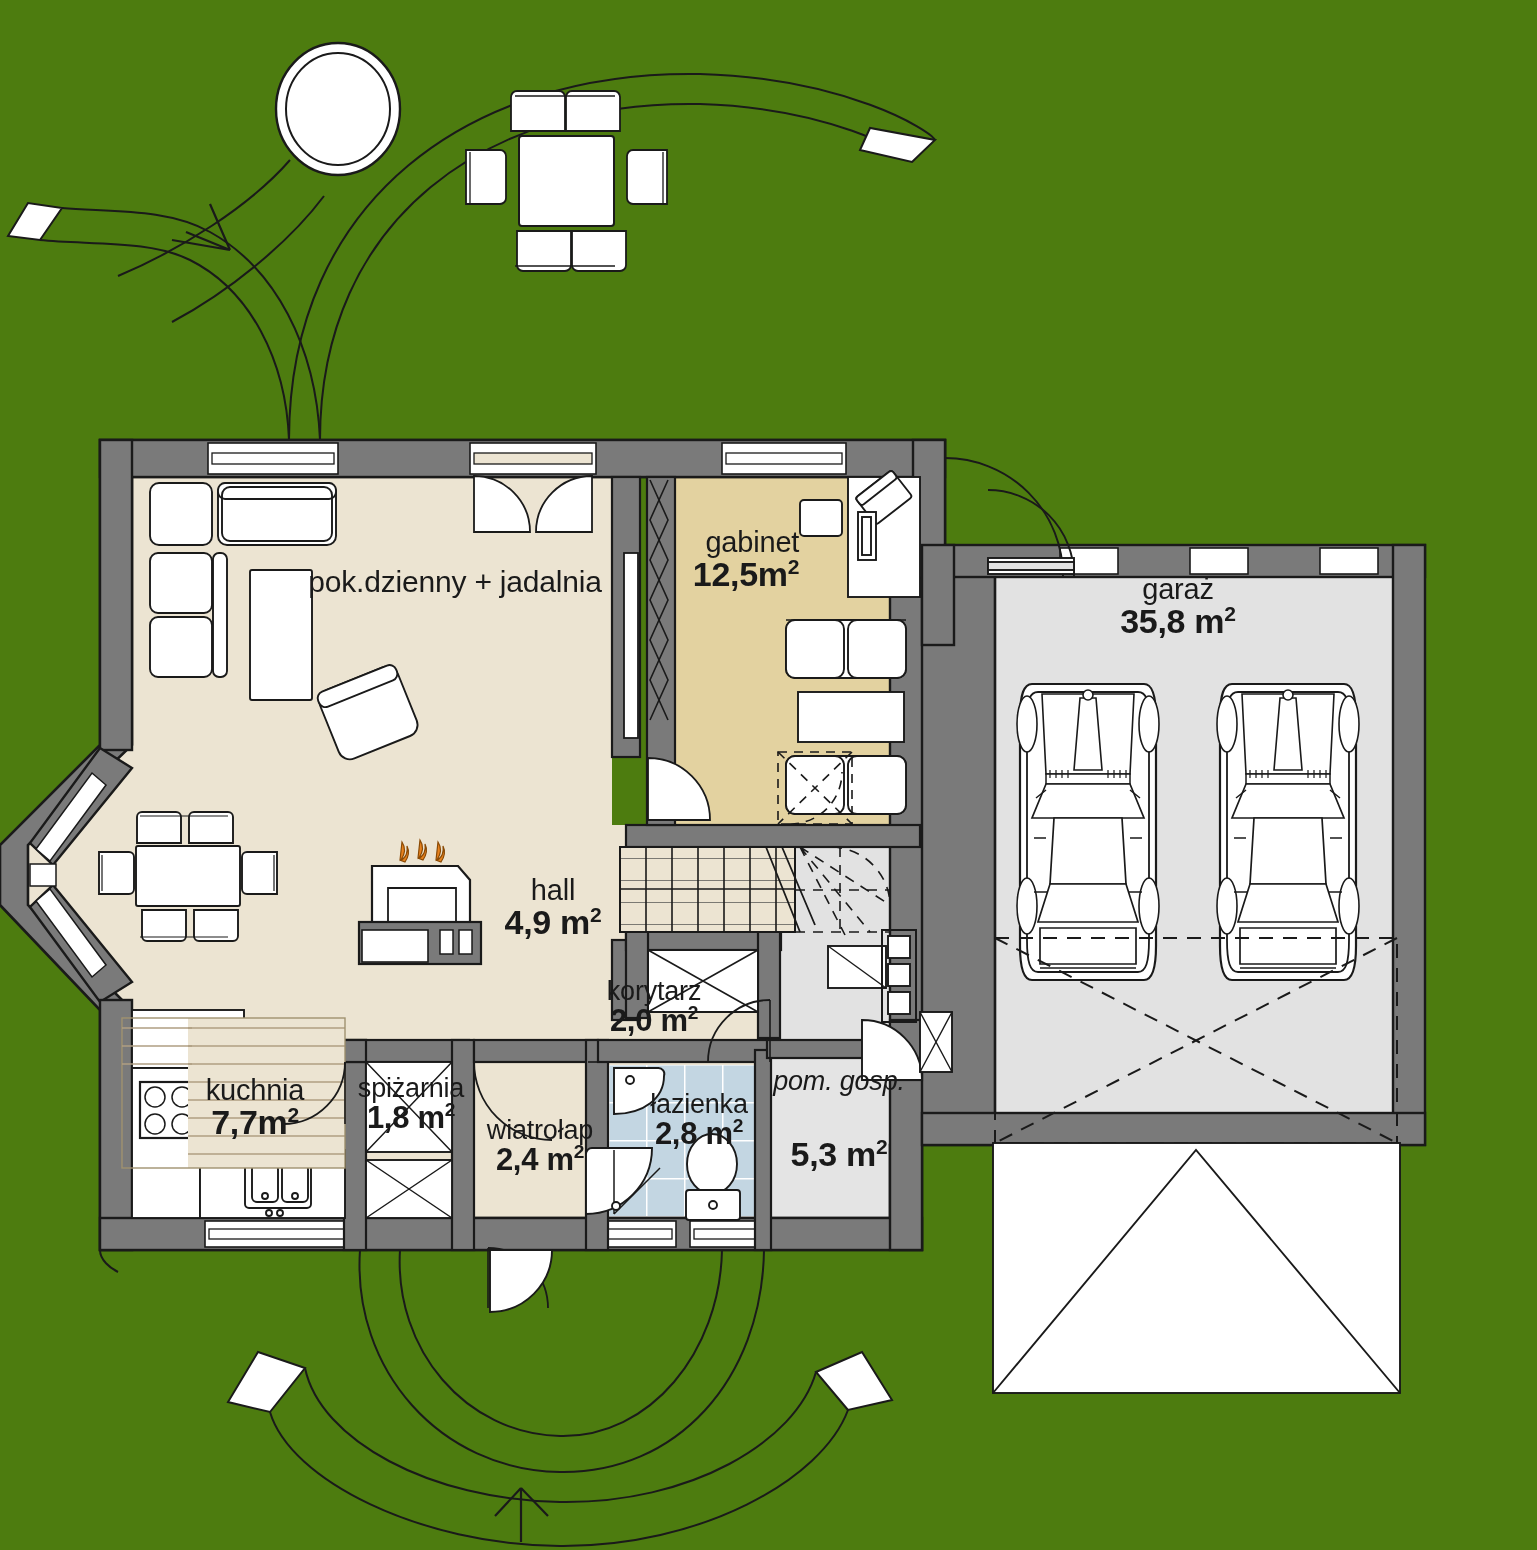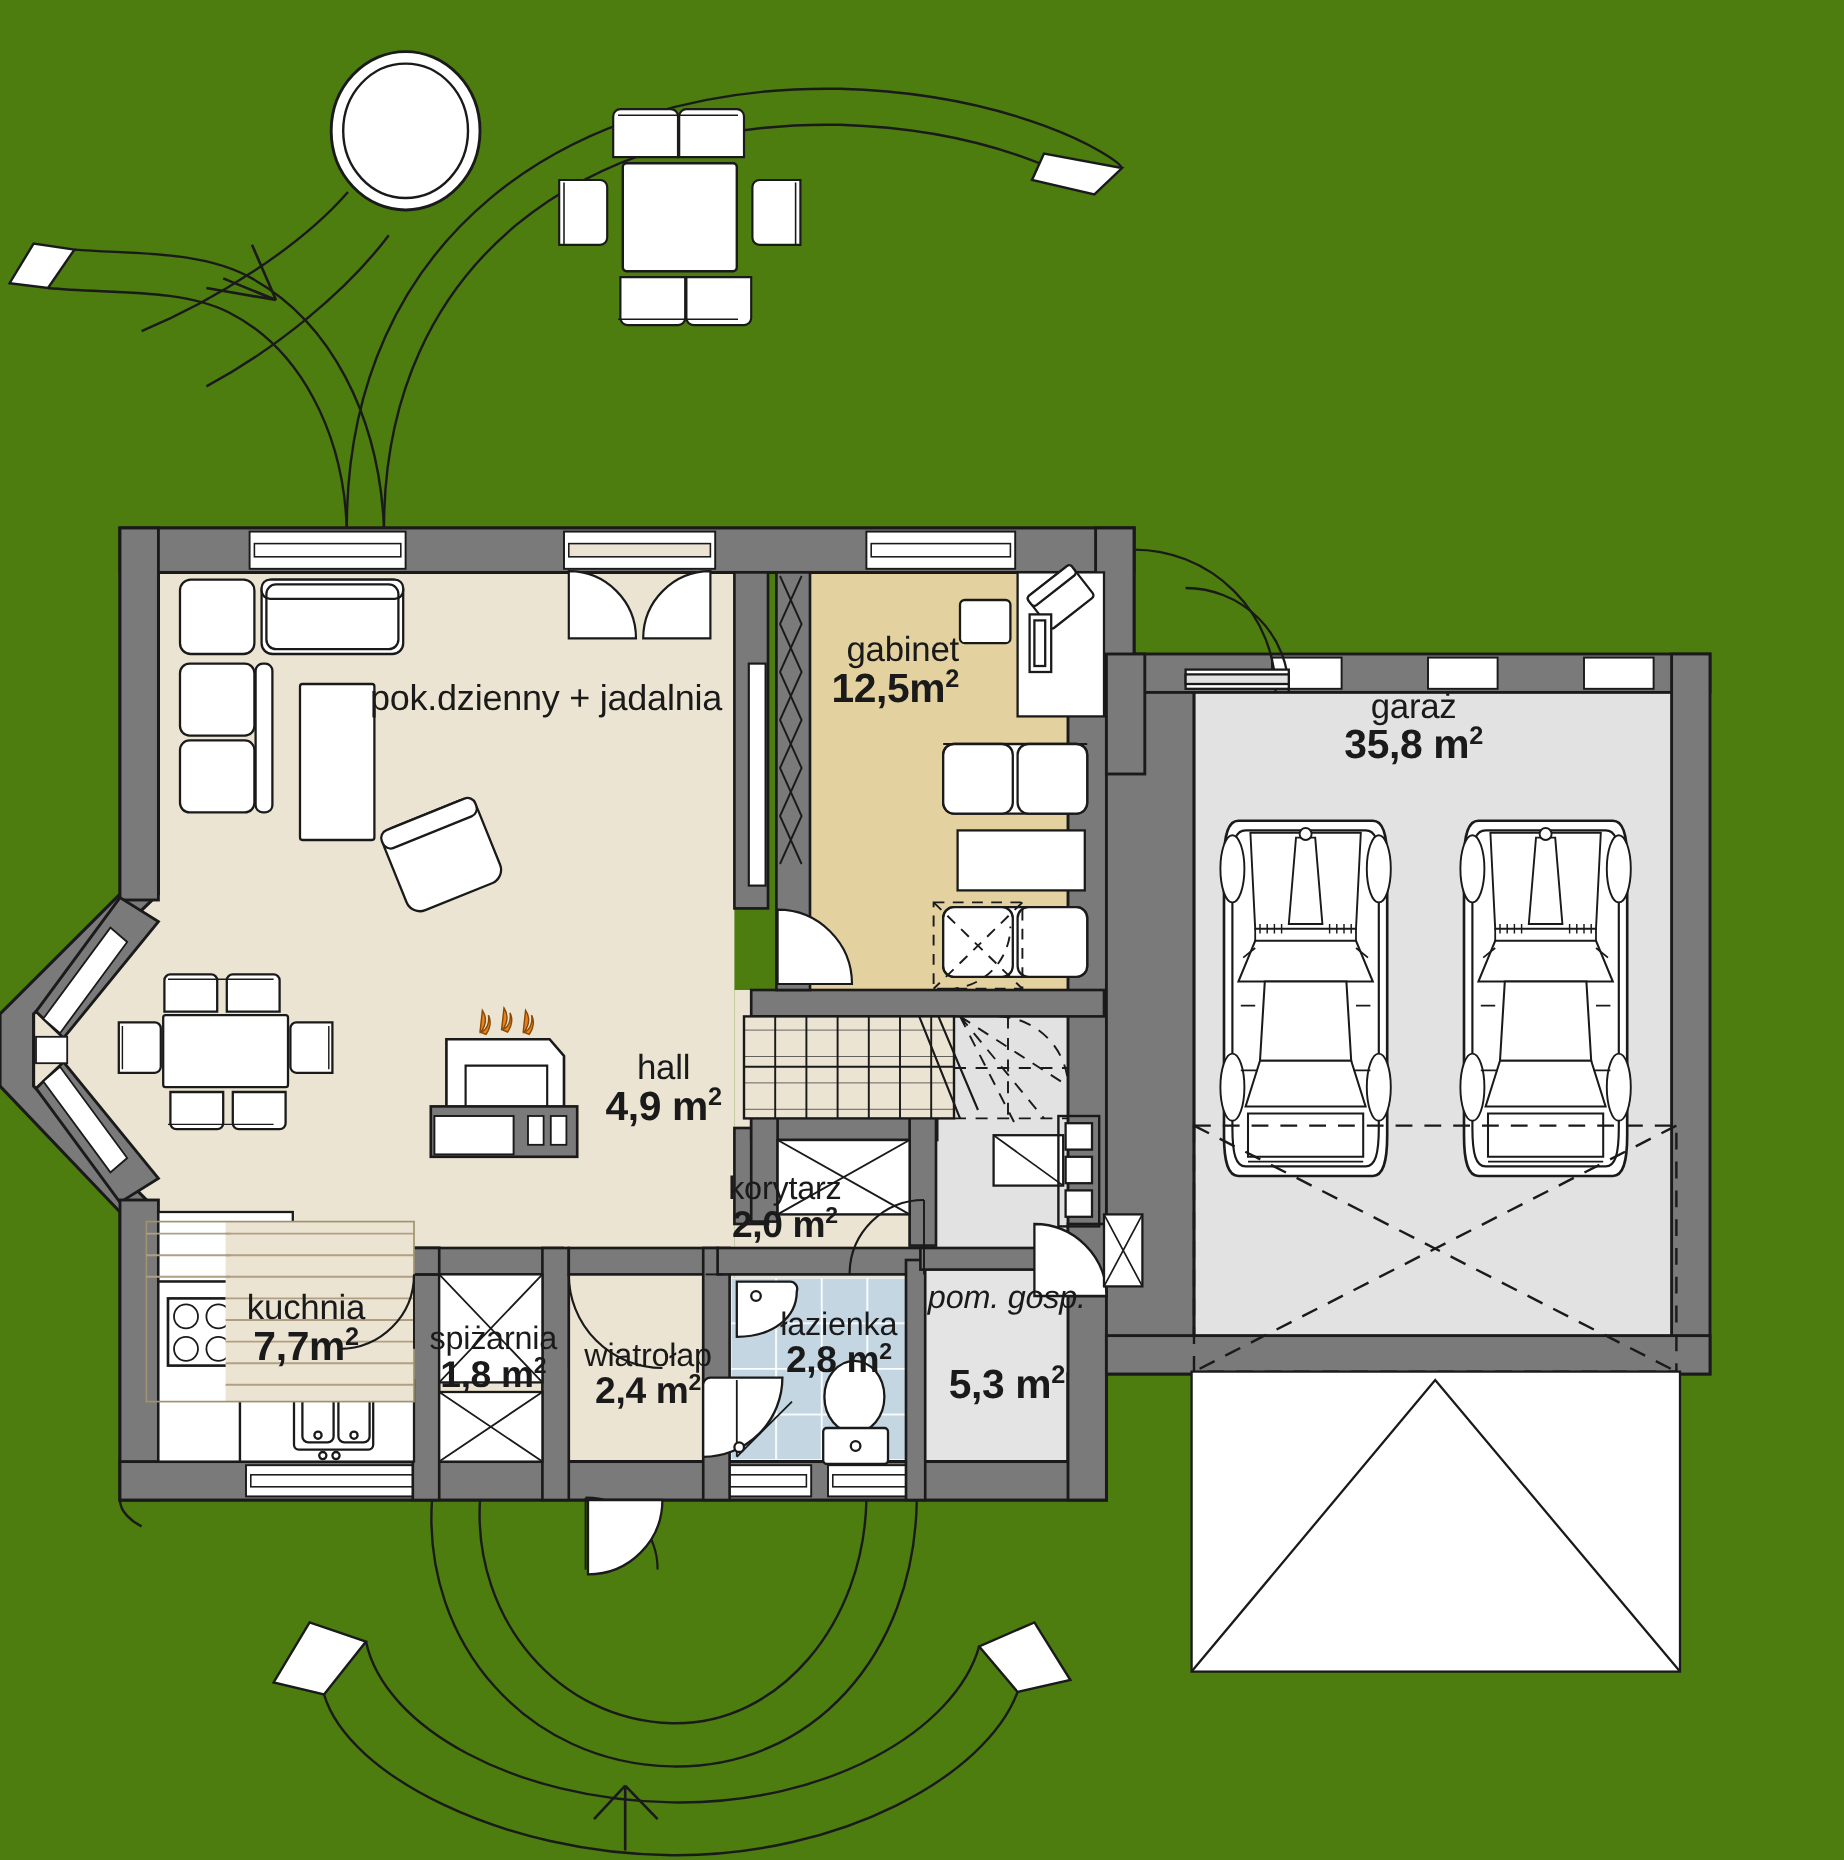--- a/index.html
+++ b/index.html
@@ -504,21 +504,21 @@
     </span>
   </div>
 
   <div class="room-label" style="left:255px; top:1108px; transform:translate(-50%,-50%);">
     <span class="room-name" style="font-size:29px;">kuchnia</span>
     <span class="room-area" style="font-size:34px;">
       <span>7,7m</span><sup>2</sup>
     </span>
   </div>
 
-  <div class="room-label" style="left:411px; top:1132px; transform:translate(-50%,-50%);">
+  <div class="room-label" style="left:411px; top:1104px; transform:translate(-50%,-50%);">
     <span class="room-name" style="font-size:27px;">spiżarnia</span>
     <span class="room-area" style="font-size:31px;">
       <span>1,8 m</span><sup>2</sup>
     </span>
   </div>
 
   <div class="room-label" style="left:540px; top:1146px; transform:translate(-50%,-50%);">
     <span class="room-name" style="font-size:27px;">wiatrołap</span>
     <span class="room-area" style="font-size:31px;">
       <span>2,4 m</span><sup>2</sup>

